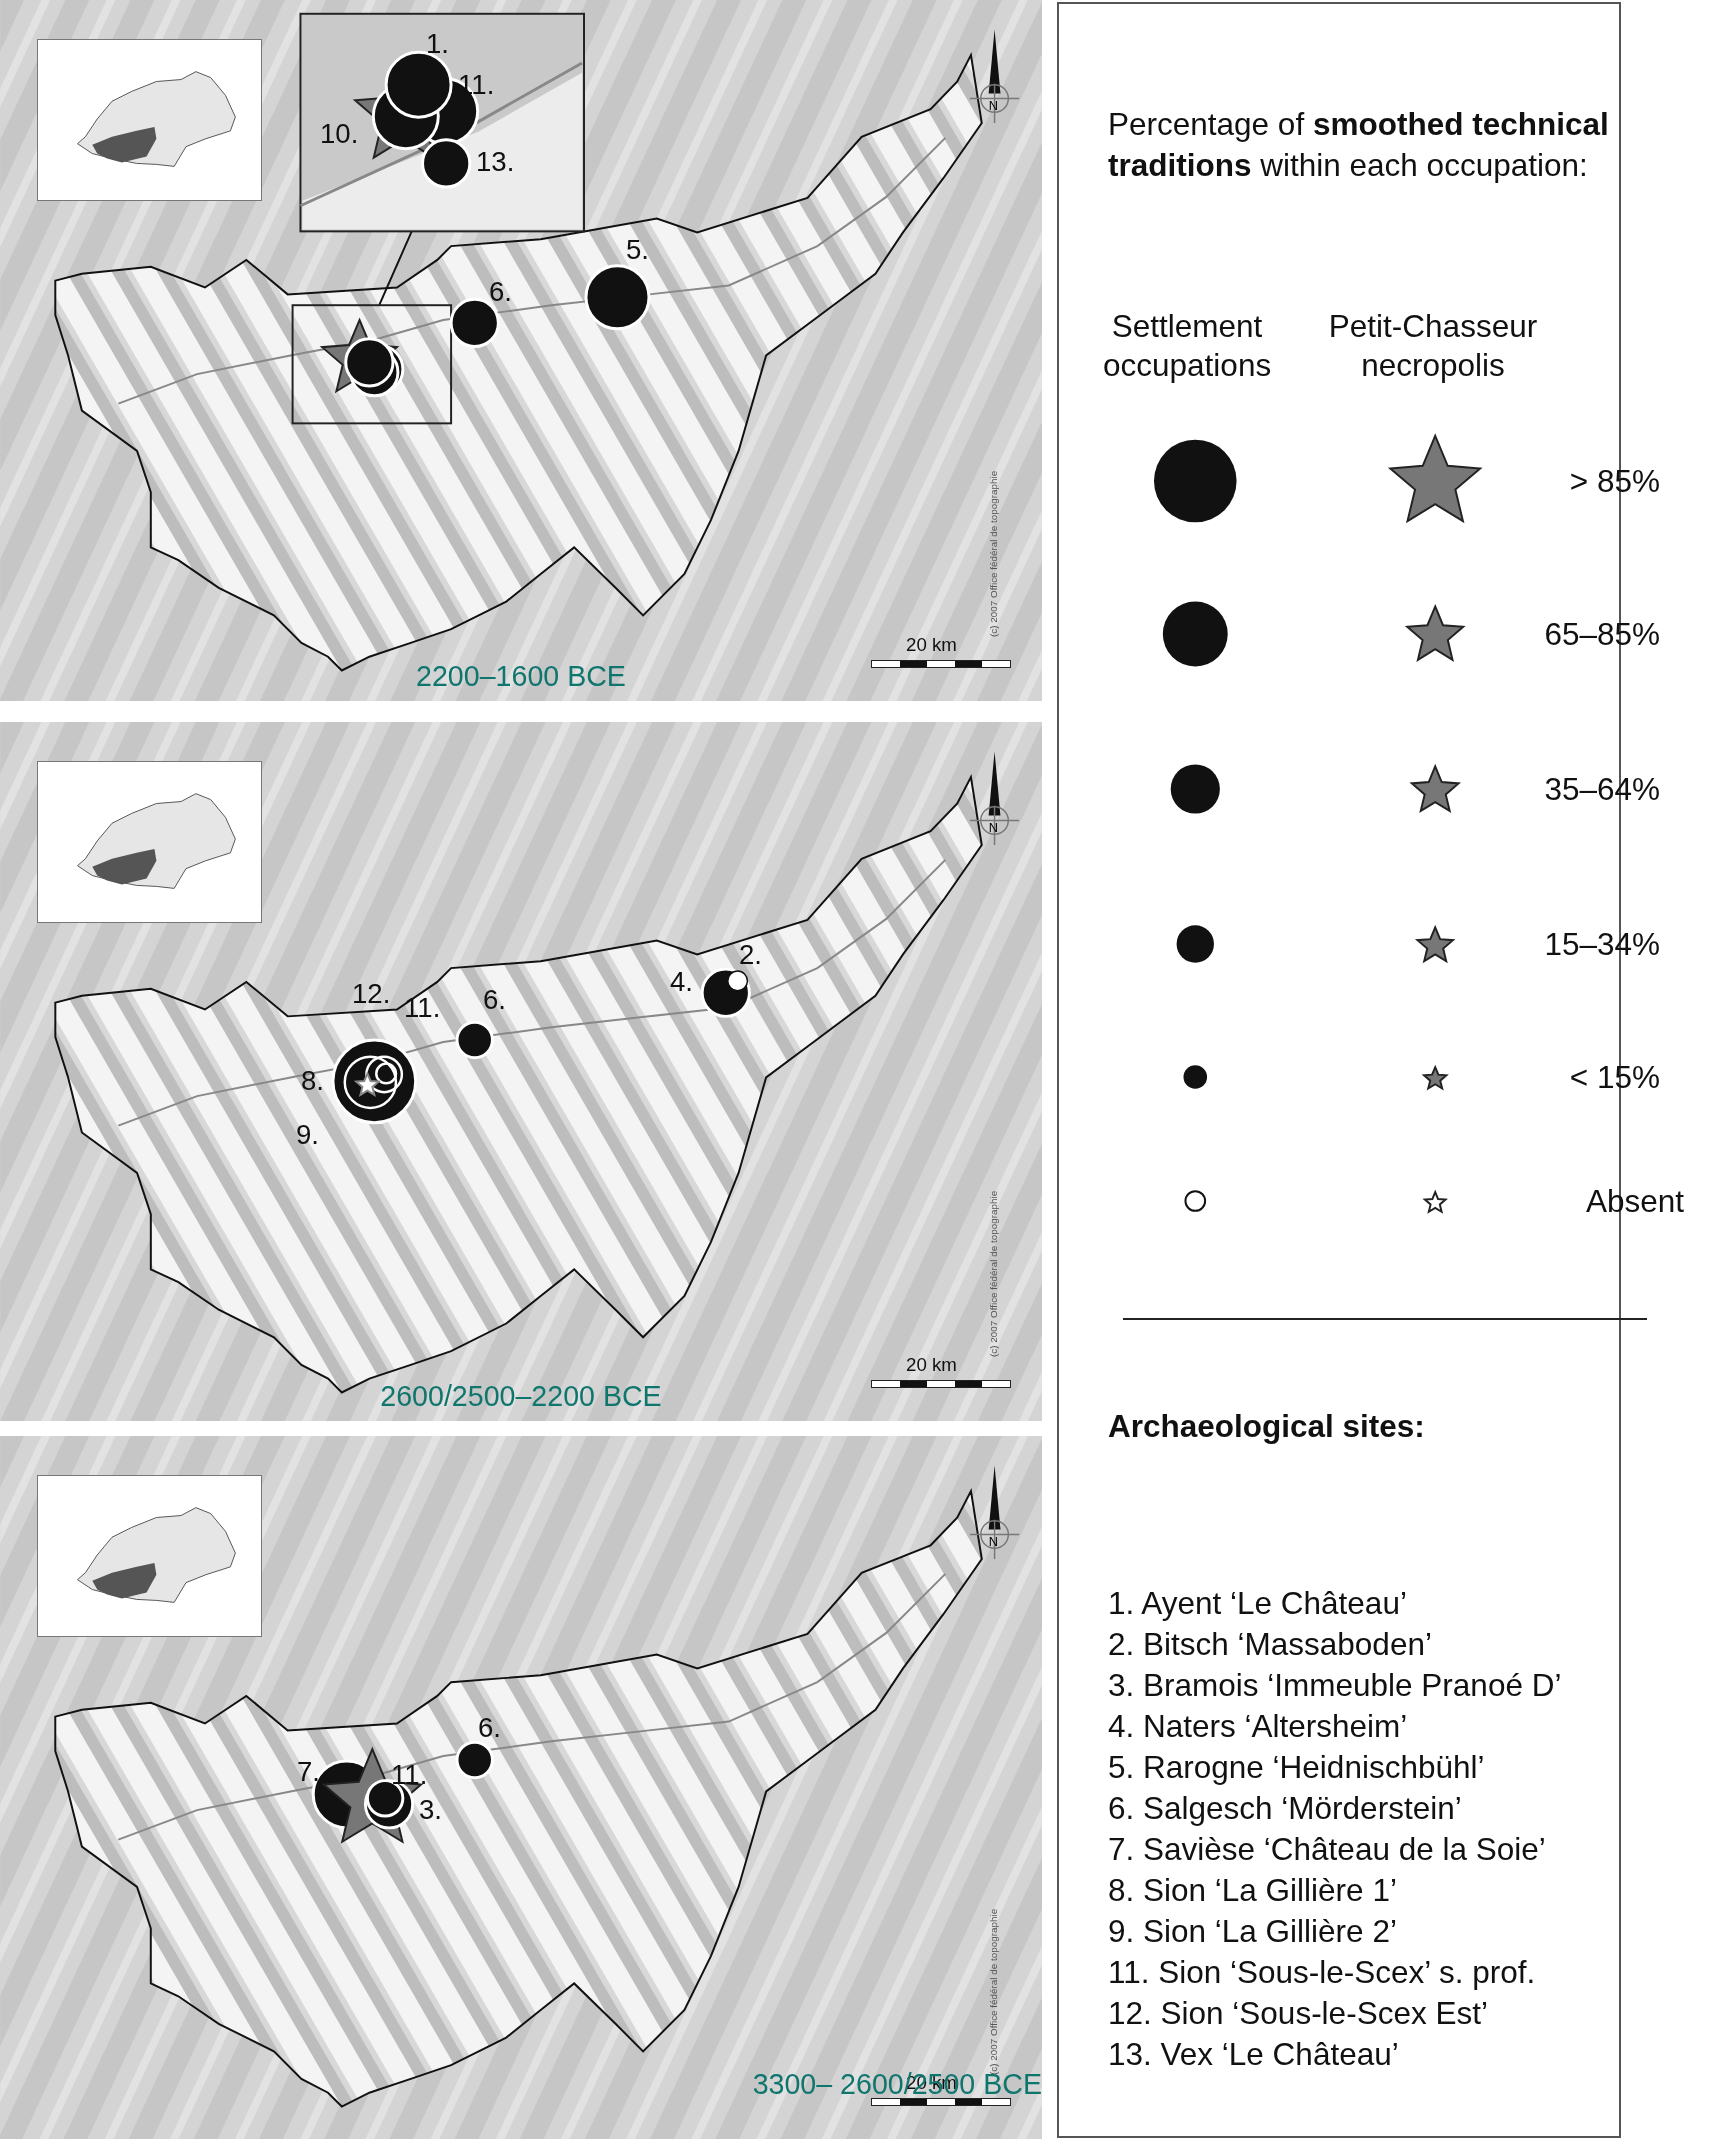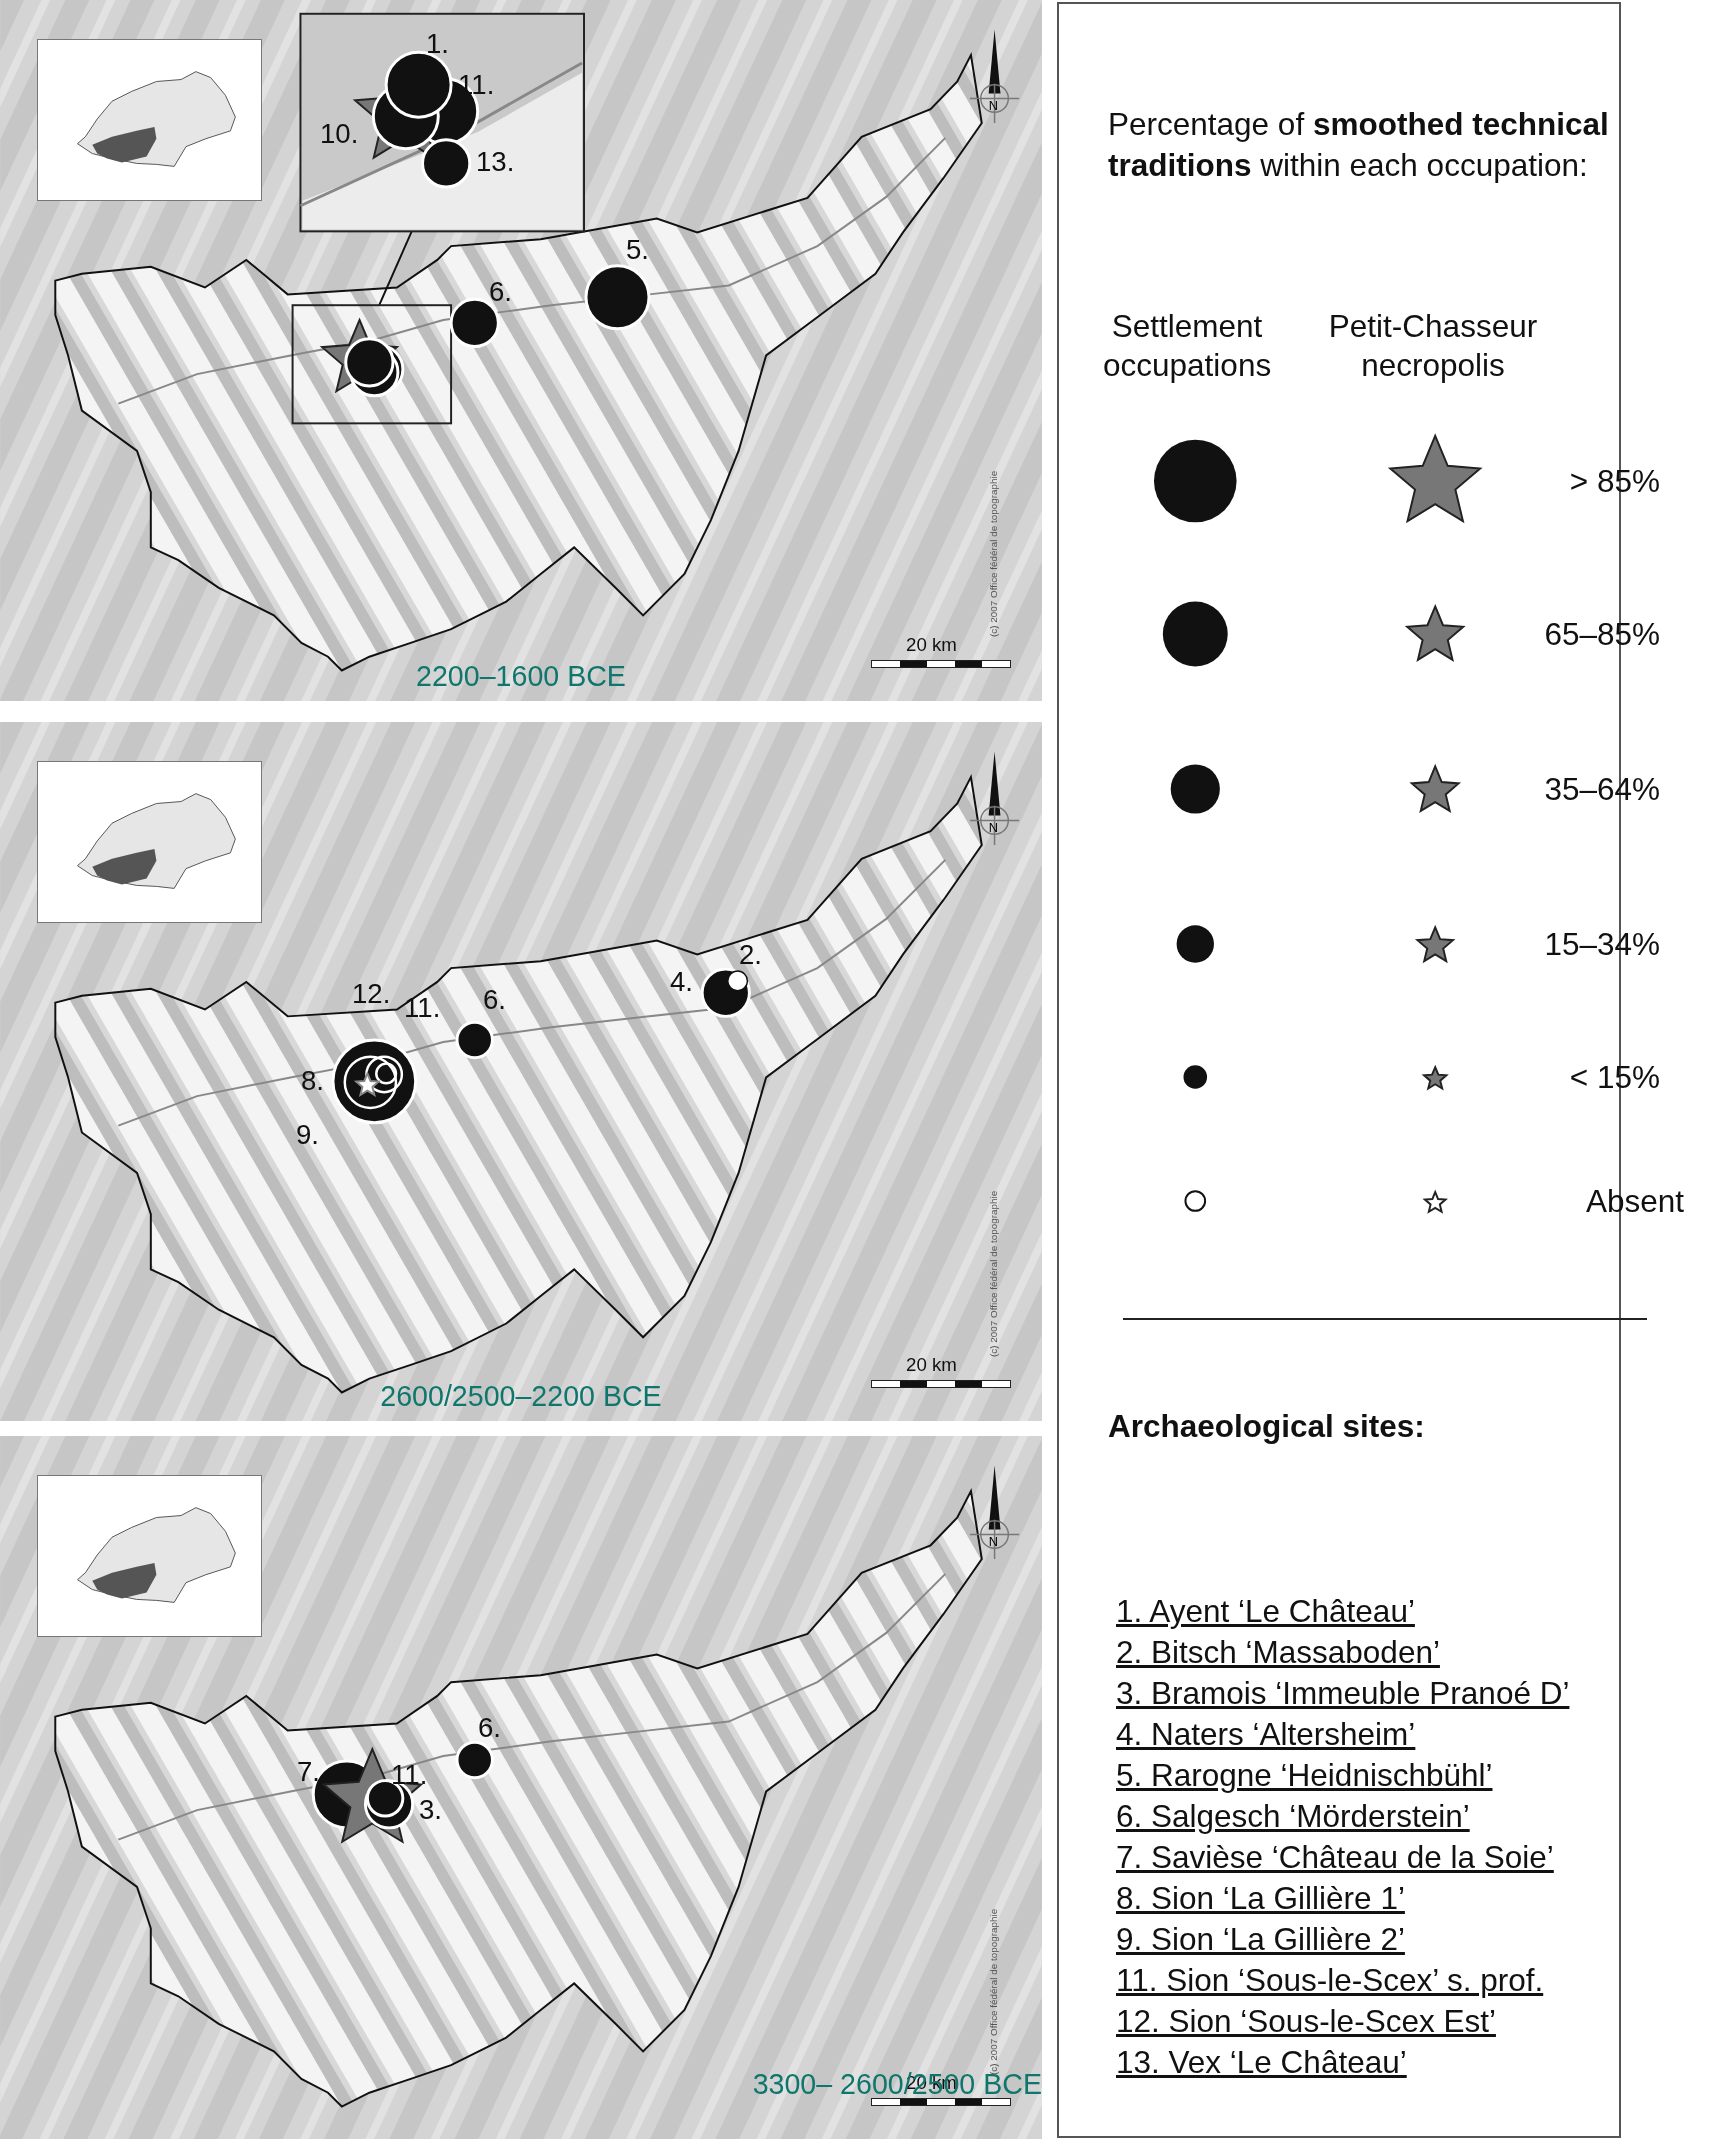--- a/index.html
+++ b/index.html
@@ -15,21 +15,21 @@
   .copyright{position:absolute;font-size:9.9px;color:#555;transform:rotate(-90deg);transform-origin:left top;white-space:nowrap;}
   .site-label{position:absolute;font-size:27.6px;color:#111;line-height:1;}
   .legend{position:absolute;left:1057px;top:2px;width:564px;height:2136px;border:2px solid #555;box-sizing:border-box;background:#fff;}
   .legend-title{position:absolute;left:49px;top:100px;width:591px;font-size:31.5px;line-height:41px;}
   .legend-title b{font-weight:bold;}
   .col-head{position:absolute;font-size:31.5px;line-height:39px;text-align:center;}
   .lg-row{position:absolute;left:0;width:660px;}
   .lg-label{position:absolute;right:59px;font-size:31.5px;}
   .legend-divider{position:absolute;left:64px;top:1314px;width:524px;height:2px;background:#222;}
   .sites-head{position:absolute;left:49px;top:1404px;font-size:31.5px;font-weight:bold;}
-  .sites-list{position:absolute;left:49px;top:1579px;margin:8px;padding:0;list-style:none;text-decoration:underline;}
+  .sites-list{position:absolute;left:49px;top:1579px;margin:0;padding:0;list-style:none;}
   .sites-list li{font-size:31.5px;line-height:41px;height:41px;white-space:nowrap;}
 </style>
 </head>
 <body>
 
 <div id="maps">
     <div class="map-panel" style="top: 0px; height: 701px;">
       <svg class="base" width="1042" height="701" viewBox="0 0 1058 712">
         <defs>
           <pattern id="terr0" width="60" height="60" patternUnits="userSpaceOnUse" patternTransform="rotate(25)">

